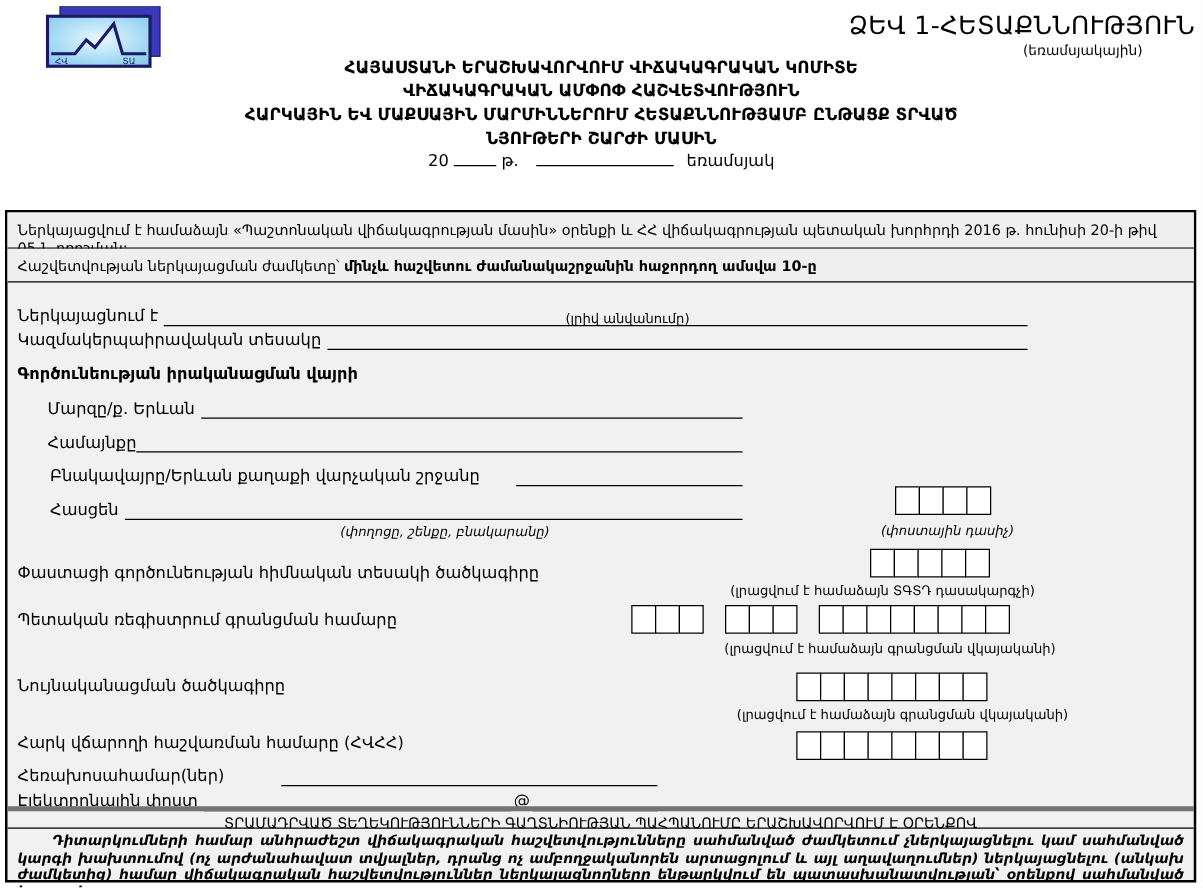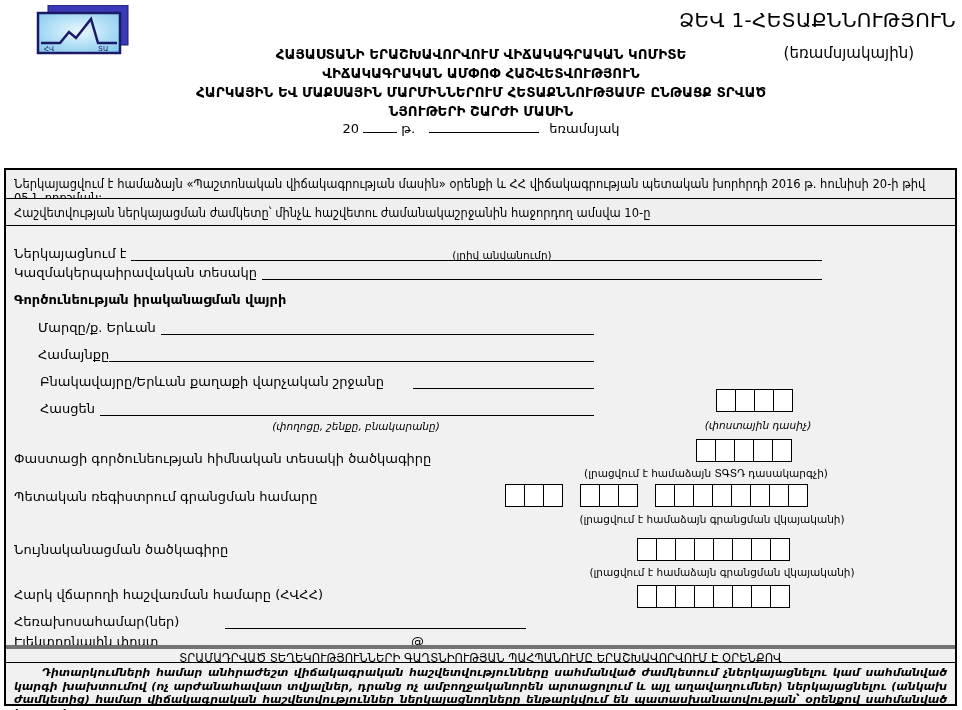--- a/index.html
+++ b/index.html
@@ -3,36 +3,36 @@
 <meta charset="utf-8">
 <style>
   * { margin:0; padding:0; box-sizing:border-box; }
   html,body { width:962px; height:710px; background:#fff; font-family:"DejaVu Sans", sans-serif; color:#000; }
   .page { position:relative; width:962px; height:710px; background:#fff; overflow:hidden; }
 
   
   .logo { position:absolute; left:36px; top:5px; width:96px; height:50px; }
   .form-code-block { position:absolute; right:6px; top:8px; width:300px; text-align:right; }
   .form-code { font-size:20px; font-weight:normal; letter-spacing:0.3px; }
-  .form-period { font-size:15px; margin-top:12px; padding-right:42px; }
+  .form-period { font-size:11px; margin-top:2px; padding-right:42px; }
   .hdr-line { position:absolute; left:0; width:962px; text-align:center; font-weight:bold; font-size:13.5px; }
   .hdr1 { top:46px; }
   .hdr2 { top:65px; }
   .hdr3 { top:84px; }
   .hdr4 { top:103px; }
   .year-line { position:absolute; top:121px; left:0; width:962px; text-align:center; font-size:13px; font-weight:normal; }
   .year-line .u30 { display:inline-block; width:34px; border-bottom:1px solid #000; height:12px; }
   .year-line .u95 { display:inline-block; width:110px; border-bottom:1px solid #000; height:12px; margin:0 6px 0 10px; }
 
   
   .main-box { position:absolute; left:4px; top:168px; width:953px; height:538px; border:2px solid #000; background:#f1f1f1; }
   .notice { position:absolute; left:0; right:0; border-bottom:1px solid #000; font-size:11.5px; padding:7px 8px 0 8px; background:#efefef; }
   .notice1 { top:0; height:29px; }
   .notice2 { top:29px; height:27px; }
-  .notice b { font-weight:normal; }
+  .notice b { font-weight:bold; }
 
   .row { position:absolute; display:flex; align-items:flex-end; font-size:13px; }
   .lbl { white-space:nowrap; }
   .blbl { font-weight:bold; }
   .uline { border-bottom:1px solid #000; height:15px; margin-left:5px; }
   .grow { flex:1; }
   .hint { position:absolute; font-size:10.5px; transform:translateX(-50%); white-space:nowrap; }
   .it { font-style:italic; }
 
   .cells { position:absolute; display:flex; }

